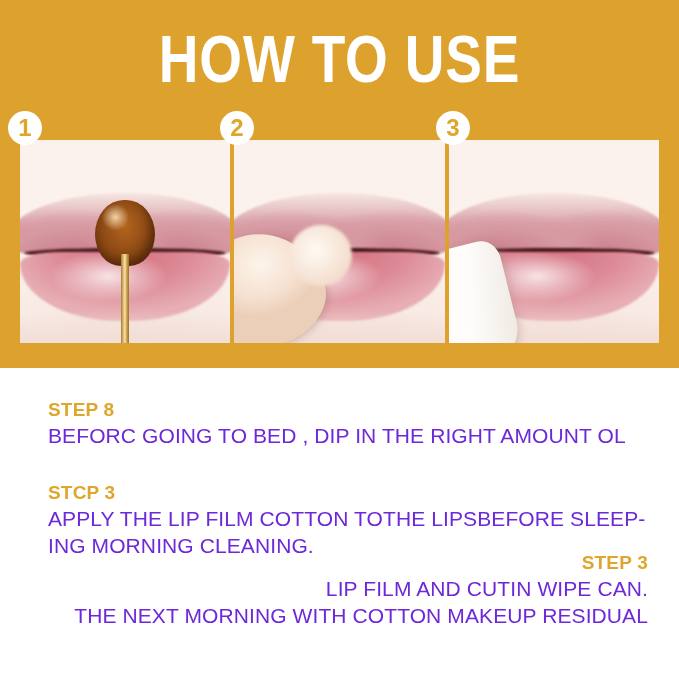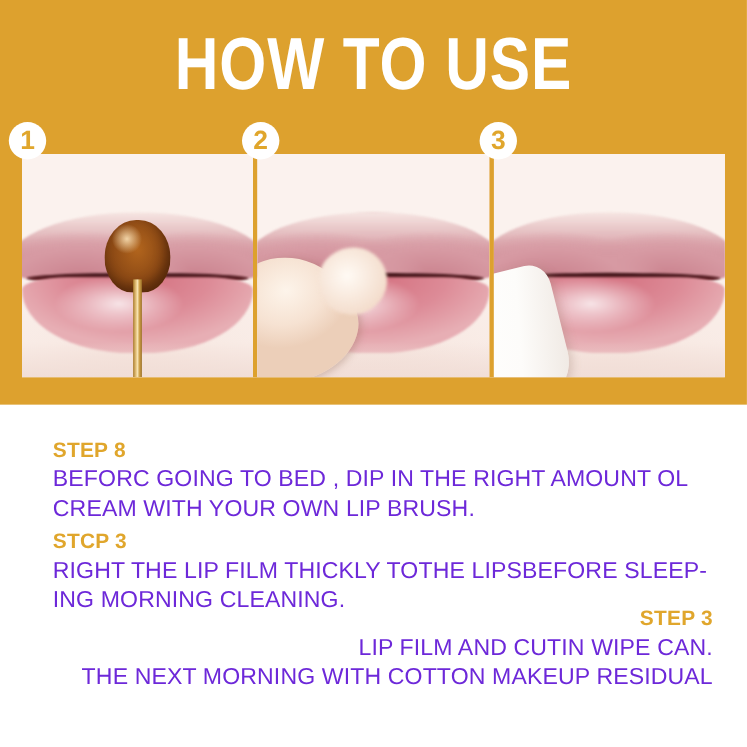--- a/index.html
+++ b/index.html
@@ -289,28 +289,27 @@
     <div class="badge badge-3">3</div>
 
   </div>
 
   <div class="steps">
 
     <div class="step step-1">
       <div class="step-title">STEP 8</div>
       <div class="step-body">
         <span class="line">BEFORC GOING TO BED , DIP IN THE RIGHT AMOUNT OL</span>
-        <span class="line">CREAM WITH YOUR OWN LIP BRUSH.</span>
       </div>
     </div>
 
     <div class="step step-2">
       <div class="step-title">STCP 3</div>
       <div class="step-body">
-        <span class="line">RIGHT THE LIP FILM THICKLY TOTHE LIPSBEFORE SLEEP-</span>
+        <span class="line">APPLY THE LIP FILM COTTON TOTHE LIPSBEFORE SLEEP-</span>
         <span class="line">ING MORNING CLEANING.</span>
       </div>
     </div>
 
     <div class="step step-3">
       <div class="step-title">STEP 3</div>
       <div class="step-body">
         <span class="line">LIP FILM AND CUTIN WIPE CAN.</span>
         <span class="line">THE NEXT MORNING WITH COTTON MAKEUP RESIDUAL</span>
       </div>

